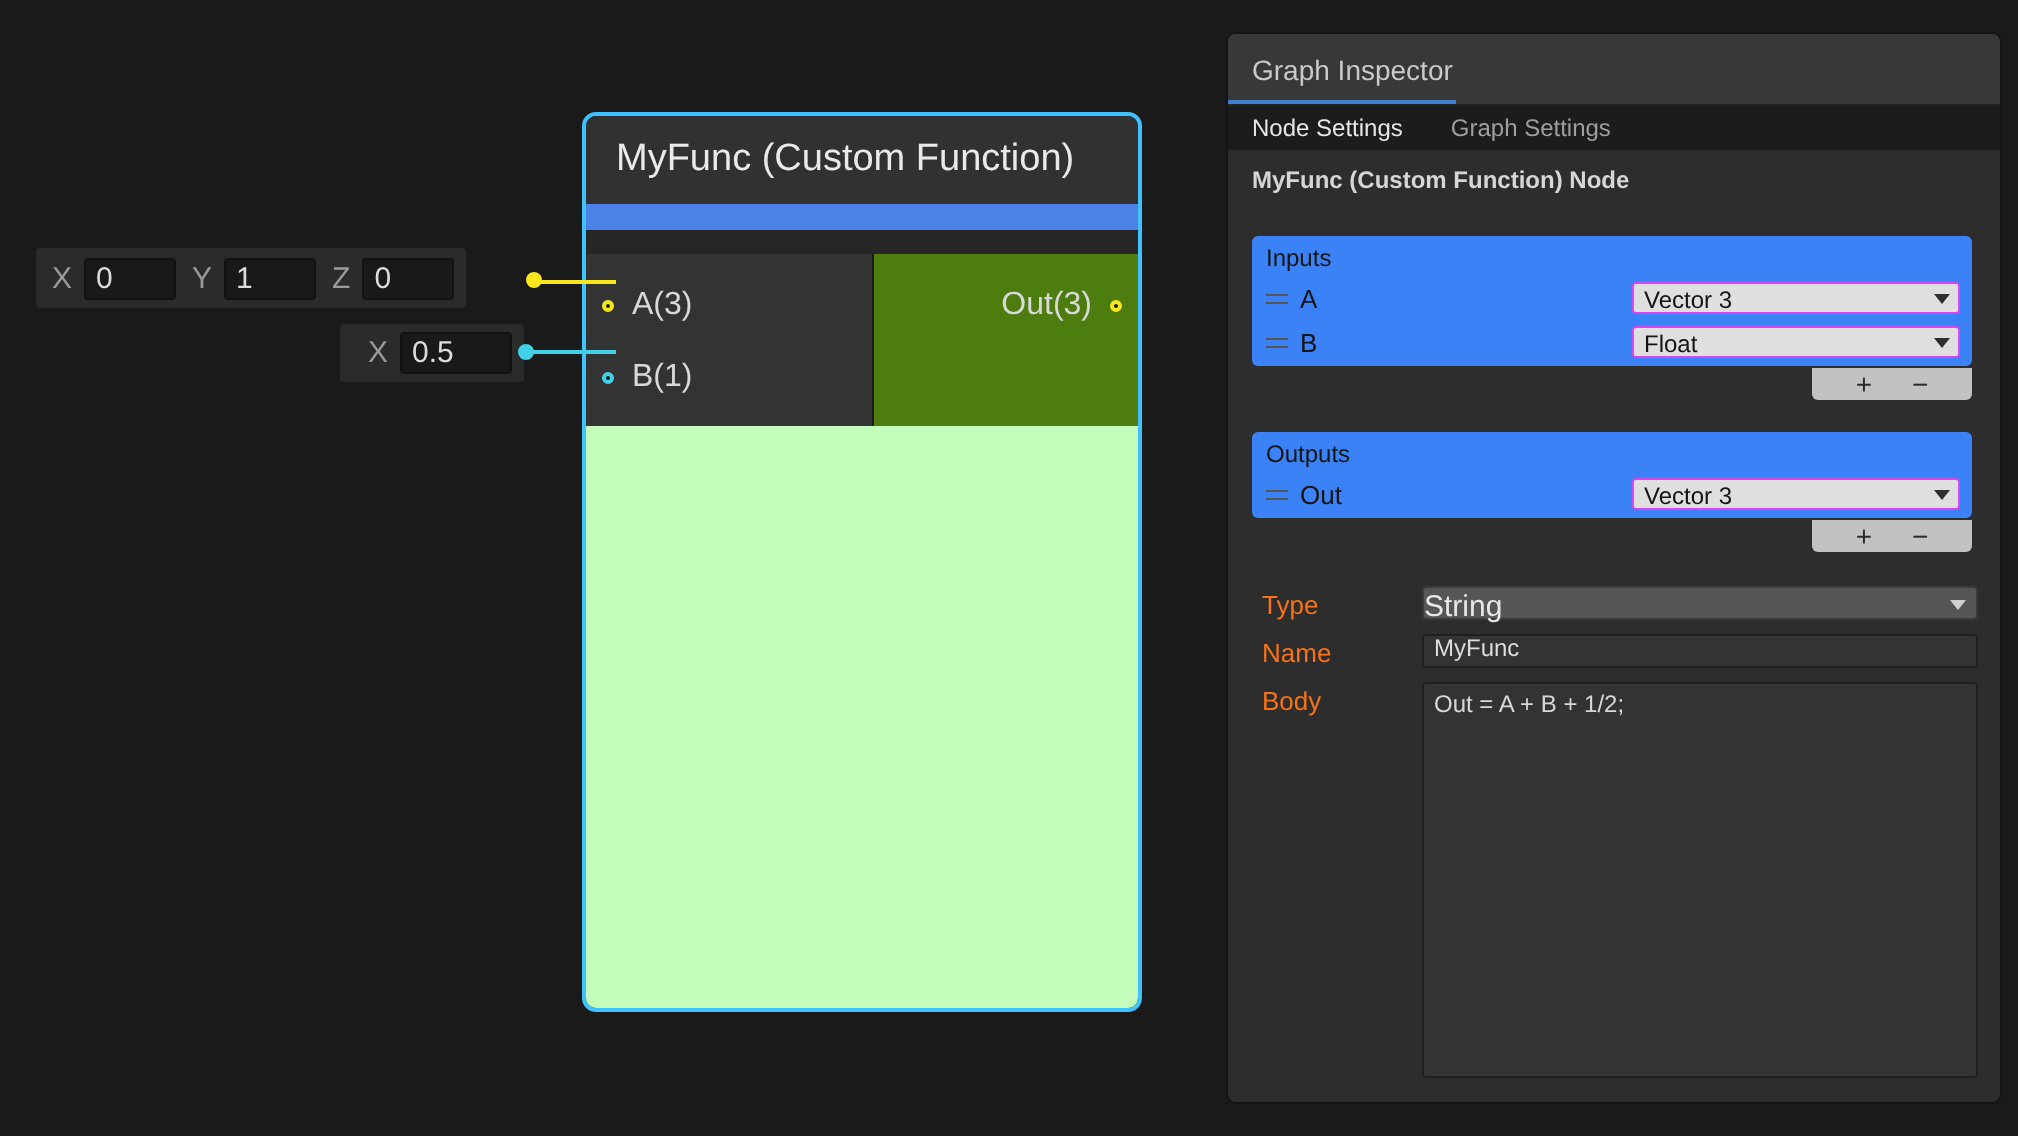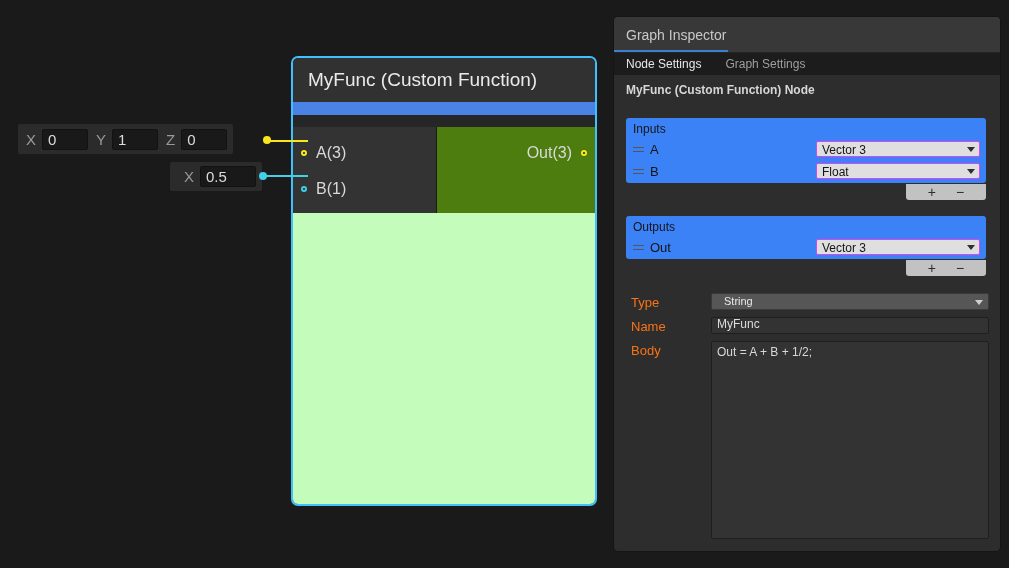--- a/index.html
+++ b/index.html
@@ -16,21 +16,21 @@
 
   .inline-widget{position:absolute;display:flex;align-items:center;background:#2b2b2b;border-radius:2px;padding:0 6px;z-index:2;}
   .iw-vec3{left:18px;top:124px;height:30px;}
   .iw-float{left:170px;top:162px;height:29px;}
   .axis-label{color:#9a9a9a;font-size:15px;margin:0 6px 0 8px;cursor:ew-resize;}
   .iw-vec3 .axis-label:first-child{margin-left:2px;}
   .num-field{width:46px;height:21px;background:#191919;border:1px solid #121212;border-radius:2px;color:#dcdcdc;font-size:15px;padding:0 0 0 5px;outline:none;}
   .iw-float .num-field{width:56px;}
 
   
-  .node{position:absolute;left:291px;top:56px;width:306px;height:450px;background:#262626;
+  .node{position:absolute;left:291px;top:56px;width:280px;height:450px;background:#262626;
         border:2px solid #3fc1ff;border-radius:7px;overflow:hidden;z-index:4;display:flex;flex-direction:column;}
   .node-header{height:44px;background:#313131;display:flex;align-items:center;padding-left:15px;flex:0 0 auto;}
   .node-title{color:#eaeaea;font-size:19px;}
   .node-accent{height:13px;background:#4b82e6;flex:0 0 auto;}
   .node-ports{position:relative;height:86px;background:#4d7c0f;flex:0 0 auto;margin-top:12px;}
   .ports-left{position:absolute;left:0;top:0;bottom:0;width:144px;background:#333333;border-right:1px solid #1a1a1a;}
   .prow{position:absolute;display:flex;align-items:center;height:24px;}
   .prow-a{left:0;top:14px;}
   .prow-b{left:0;top:50px;}
   .prow-out{right:0;top:14px;justify-content:flex-end;}
@@ -68,21 +68,21 @@
   .arrow-dark{position:absolute;right:4px;top:5px;width:0;height:0;border-left:4px solid transparent;border-right:4px solid transparent;border-top:5px solid #2e2e2e;}
   .ulist-footer{position:absolute;left:292px;width:80px;height:16px;background:#c2c2c2;border-radius:0 0 3px 3px;display:flex;justify-content:center;align-items:center;gap:20px;}
   .uf-inputs{top:167px;}
   .uf-outputs{top:243px;}
   .list-btn{font-size:14px;line-height:14px;color:#2c2c2c;cursor:pointer;user-select:none;}
 
   
   .prop-label{position:absolute;left:17px;font-size:13px;color:#f97316;}
   .pl-type{top:278px;} .pl-name{top:302px;} .pl-body{top:326px;}
   .dk-dd{position:absolute;left:97px;top:276px;width:278px;height:17px;background:#565656;border:1px solid #3a3a3a;border-radius:2px;cursor:pointer;}
-  .dk-dd-label{position:absolute;left:12px;top:1px;font-size:11px;color:#e8e8e8;}
+  .dk-dd-label{position:absolute;left:0;top:1px;font-size:15px;color:#e8e8e8;}
   .arrow-light{position:absolute;right:5px;top:6px;width:0;height:0;border-left:4px solid transparent;border-right:4px solid transparent;border-top:5px solid #d0d0d0;}
   .dk-field{position:absolute;left:97px;top:300px;width:278px;height:17px;background:#333333;border:1px solid #1f1f1f;border-radius:2px;color:#dcdcdc;font-size:12px;padding:0 0 4px 5px;outline:none;}
   .dk-body{position:absolute;left:97px;top:324px;width:278px;height:198px;background:#333333;border:1px solid #1f1f1f;border-radius:2px;color:#d8d8d8;font-size:12px;padding:3px 5px;white-space:pre-wrap;cursor:text;}
 </style>
 </head>
 <body>
 
 <div class="stage">
 
   <div class="wire wire-yellow"></div>

